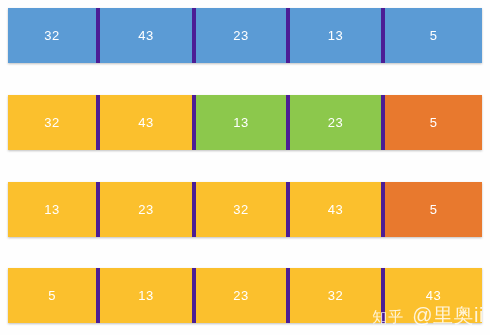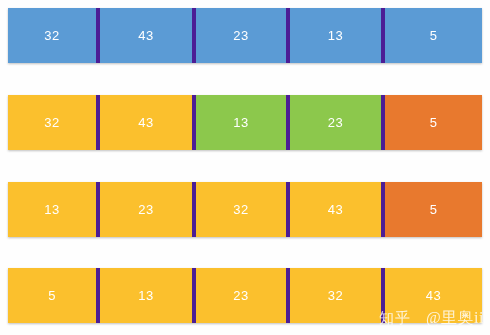--- a/index.html
+++ b/index.html
@@ -46,33 +46,33 @@
     letter-spacing: 0.4px;
     user-select: none;
   }
   
   .watermark {
     position: absolute;
     right: 6px;
     bottom: 6px;
     display: flex;
     align-items: baseline;
-    gap: 15px;
+    gap: 8px;
     pointer-events: none;
   }
   .wm-brand {
     font-size: 15px;
     color: rgba(255,255,255,0.82);
     font-family: "DejaVu Sans", sans-serif;
     letter-spacing: 1px;
   }
   .wm-user {
-    font-size: 16px;
+    font-size: 20px;
     color: rgba(255,255,255,0.82);
-    font-family: Liberation Serif, serif;
+    font-family: Liberation Sans, sans-serif;
     letter-spacing: 0.5px;
   }
 </style>
 </head>
 <body>
 
 <div id="stage">
     <div class="bar-row" style="top: 8px; height: 55px;">
       <div class="cell" style="background: rgb(91, 155, 213); flex: 0 0 92px;">
         <span class="cell-label">32</span>

